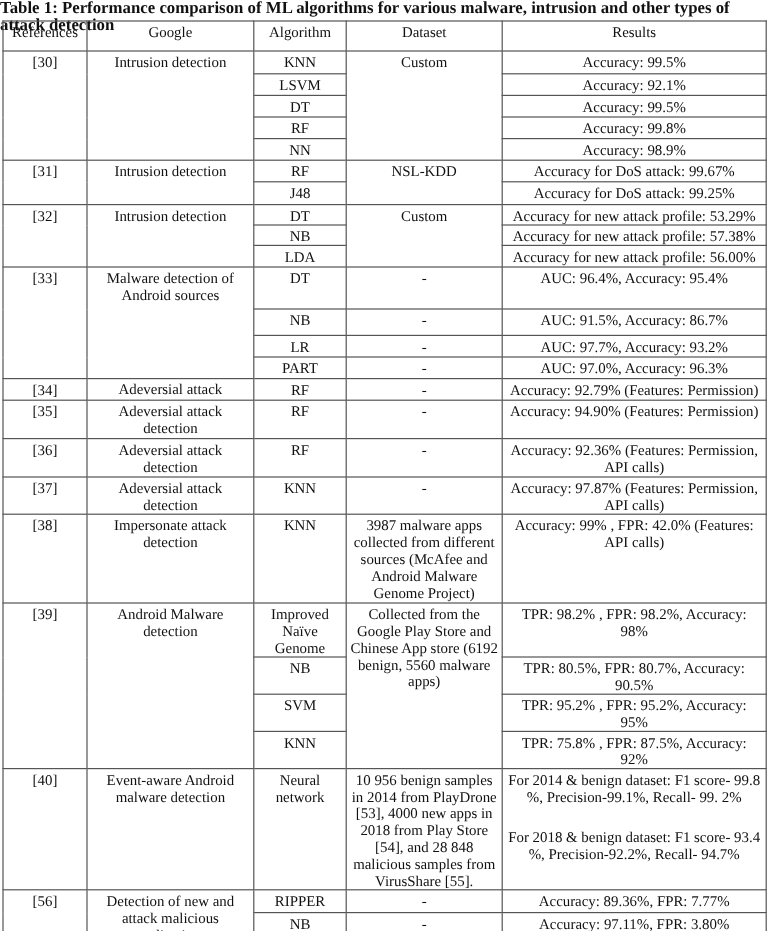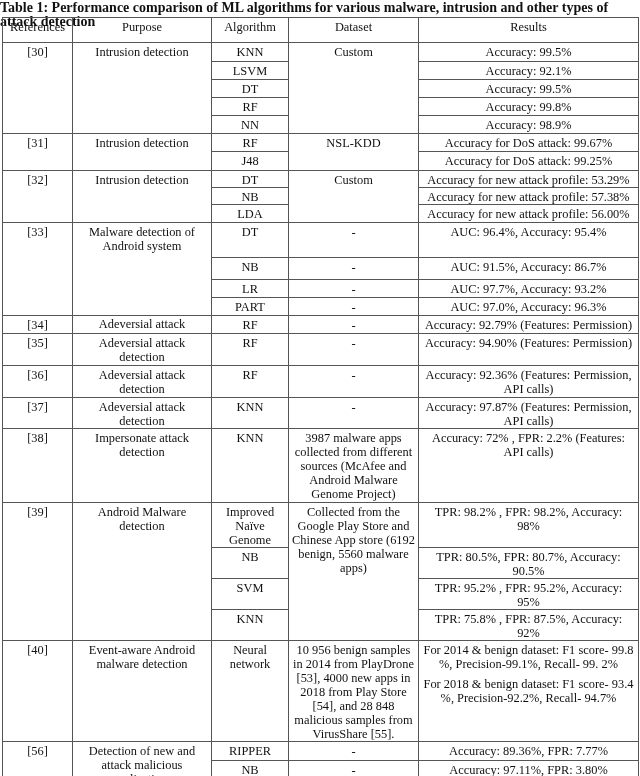--- a/index.html
+++ b/index.html
@@ -23,21 +23,21 @@
   <colgroup>
     <col style="width:70px">
       <col style="width:139px">
       <col style="width:77px">
       <col style="width:130px">
       <col style="width:220px">
   </colgroup>
   <thead>
     <tr style="height:25px">
       <th>References</th>
-      <th>Purpose</th>
+      <th>Google</th>
       <th>Algorithm</th>
       <th>Dataset</th>
       <th>Results</th>
     </tr>
   </thead>
   <tbody>
 
     <tr style="height:19px">
       <td rowspan="5">[30]</td>
       <td rowspan="5">Intrusion detection</td>
@@ -85,21 +85,21 @@
       <td>NB</td>
       <td>Accuracy for new attack profile: 57.38%</td>
     </tr>
     <tr style="height:18px">
       <td>LDA</td>
       <td>Accuracy for new attack profile: 56.00%</td>
     </tr>
 
     <tr style="height:35px">
       <td rowspan="4">[33]</td>
-      <td rowspan="4">Malware detection of Android system</td>
+      <td rowspan="4">Malware detection of Android sources</td>
       <td>DT</td>
       <td>-</td>
       <td>AUC: 96.4%, Accuracy: 95.4%</td>
     </tr>
     <tr style="height:22px">
       <td>NB</td>
       <td>-</td>
       <td>AUC: 91.5%, Accuracy: 86.7%</td>
     </tr>
     <tr style="height:18px">
@@ -145,21 +145,21 @@
       <td>KNN</td>
       <td>-</td>
       <td>Accuracy: 97.87% (Features: Permission, API calls)</td>
     </tr>
 
     <tr style="height:74px">
       <td>[38]</td>
       <td>Impersonate attack detection</td>
       <td>KNN</td>
       <td>3987 malware apps collected from different sources (McAfee and Android Malware Genome Project)</td>
-      <td>Accuracy: 72% , FPR: 2.2% (Features: API calls)</td>
+      <td>Accuracy: 99% , FPR: 42.0% (Features: API calls)</td>
     </tr>
 
     <tr style="height:33px">
       <td rowspan="4">[39]</td>
       <td rowspan="4">Android Malware detection</td>
       <td>Improved Naïve Genome</td>
       <td rowspan="4">Collected from the Google Play Store and Chinese App store (6192 benign, 5560 malware apps)</td>
       <td>TPR: 98.2% , FPR: 98.2%, Accuracy: 98%</td>
     </tr>
     <tr style="height:30px">
@@ -174,21 +174,21 @@
       <td>KNN</td>
       <td>TPR: 75.8% , FPR: 87.5%, Accuracy: 92%</td>
     </tr>
 
     <tr style="height:101px">
       <td>[40]</td>
       <td>Event-aware Android malware detection</td>
       <td>Neural network</td>
       <td>10 956 benign samples in 2014 from PlayDrone [53], 4000 new apps in 2018 from Play Store [54], and 28 848 malicious samples from VirusShare [55].</td>
       <td>
-        <div style="margin-bottom:6px;">For 2014 &amp; benign dataset: F1 score- 99.8 %, Precision-99.1%, Recall- 99. 2%</div>
+        <div style="margin-bottom:20px;">For 2014 &amp; benign dataset: F1 score- 99.8 %, Precision-99.1%, Recall- 99. 2%</div>
         <div>For 2018 &amp; benign dataset: F1 score- 93.4 %, Precision-92.2%, Recall- 94.7%</div>
       </td>
     </tr>
 
     <tr style="height:19px">
       <td rowspan="3">[56]</td>
       <td rowspan="3">Detection of new and attack malicious applications</td>
       <td>RIPPER</td>
       <td>-</td>
       <td>Accuracy: 89.36%, FPR: 7.77%</td>

